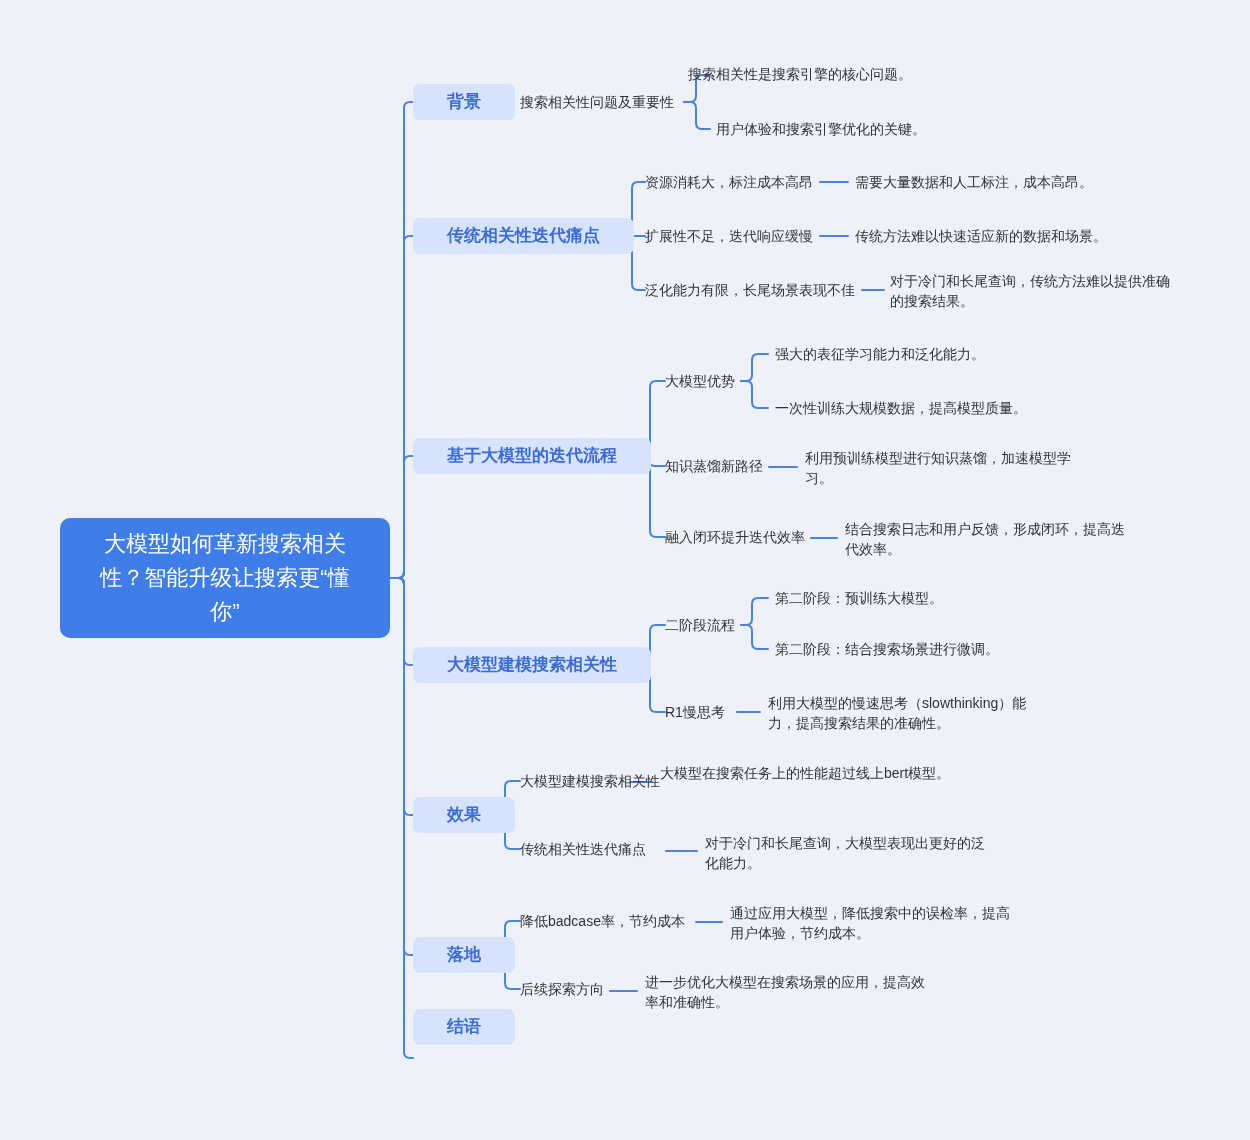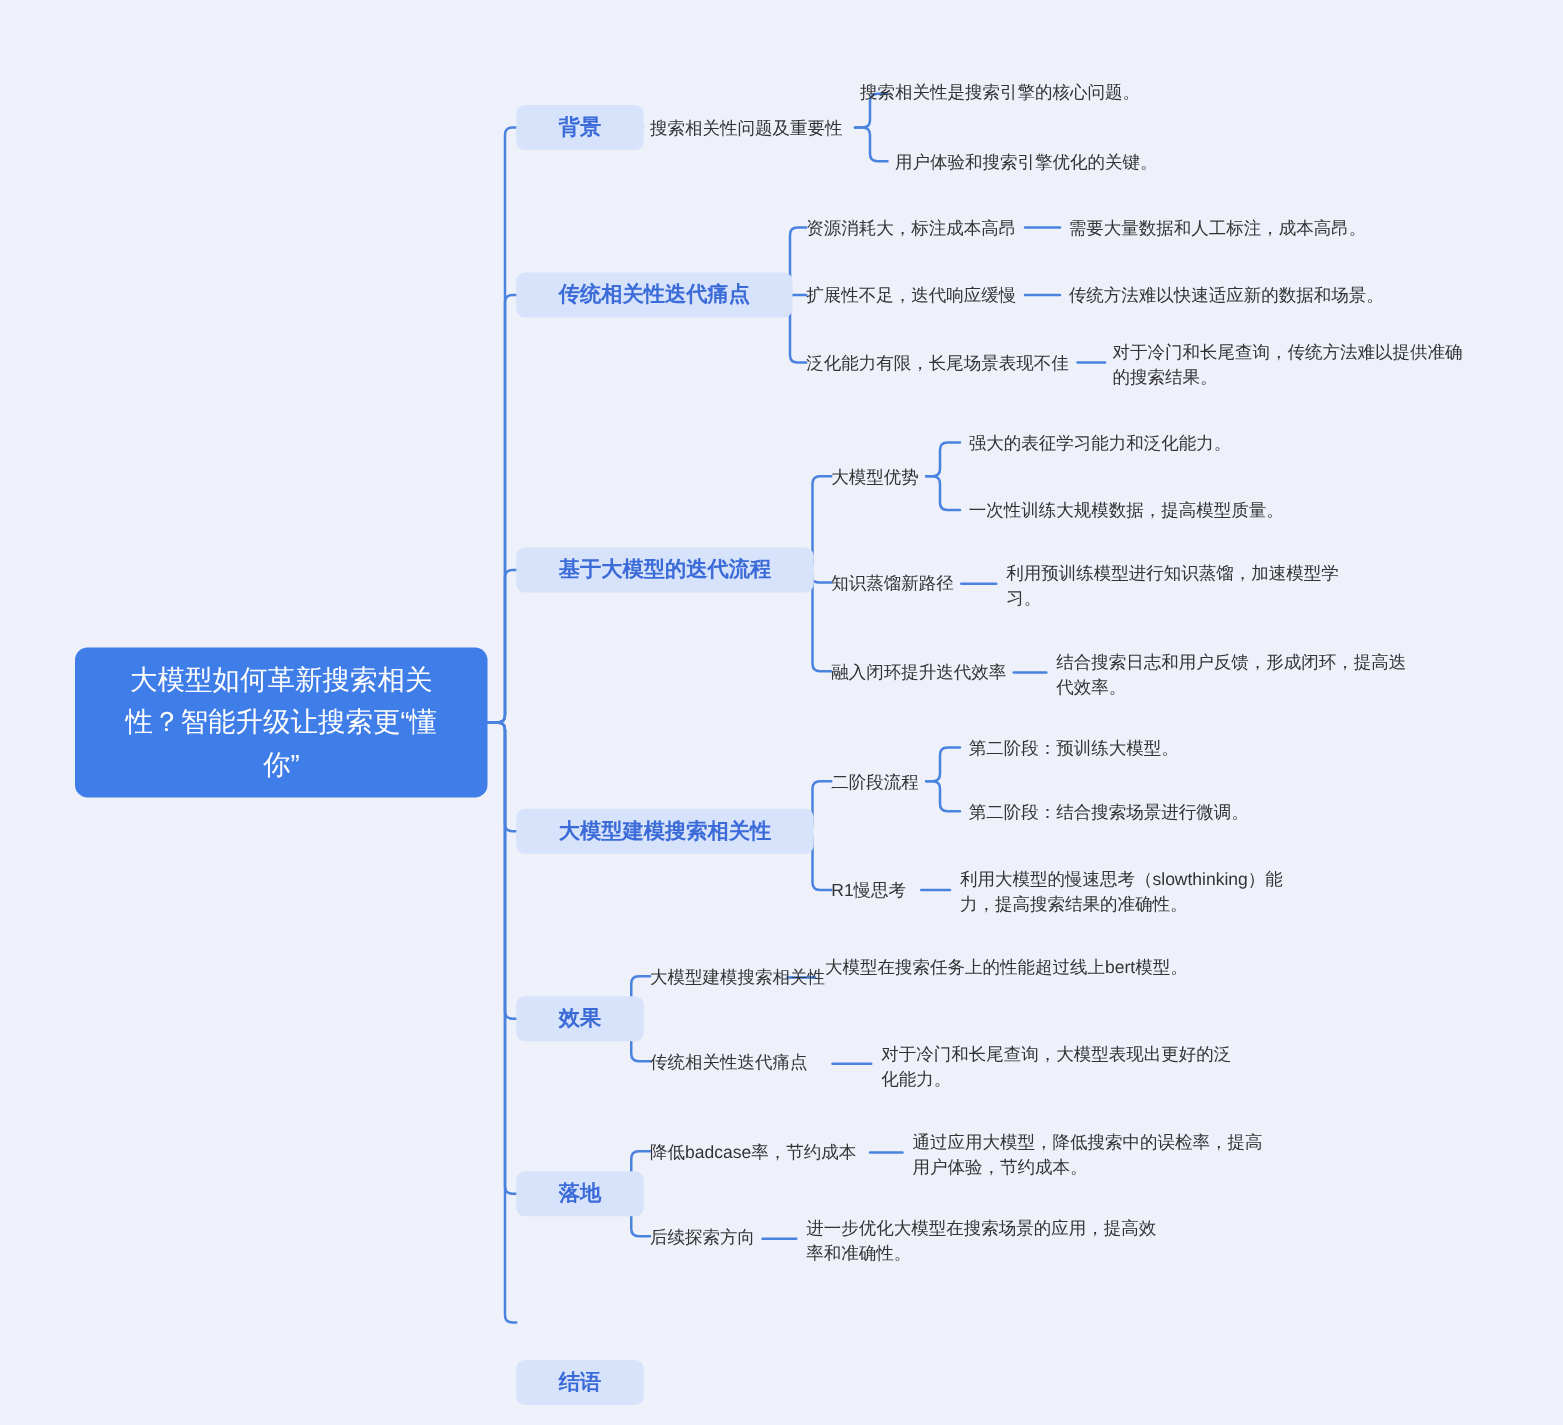--- a/index.html
+++ b/index.html
@@ -89,21 +89,21 @@
   <div class="node root" style="left:60px; top:518px; width:330px; height:120px;">
     <span>大模型如何革新搜索相关性？智能升级让搜索更“懂你”</span>
   </div>
 
   <div class="node l1" style="left:413px; top:84px;">背景</div>
   <div class="node l1" style="left:413px; top:218px;">传统相关性迭代痛点</div>
   <div class="node l1" style="left:413px; top:438px;">基于大模型的迭代流程</div>
   <div class="node l1" style="left:413px; top:647px;">大模型建模搜索相关性</div>
   <div class="node l1" style="left:413px; top:797px;">效果</div>
   <div class="node l1" style="left:413px; top:937px;">落地</div>
-  <div class="node l1" style="left:413px; top:1088px;">结语</div>
+  <div class="node l1" style="left:413px; top:1009px;">结语</div>
 
   <div class="node txt" style="left:520px; top:92px;">搜索相关性问题及重要性</div>
   <div class="node txt" style="left:645px; top:172px;">资源消耗大，标注成本高昂</div>
   <div class="node txt" style="left:645px; top:226px;">扩展性不足，迭代响应缓慢</div>
   <div class="node txt" style="left:645px; top:280px;">泛化能力有限，长尾场景表现不佳</div>
   <div class="node txt" style="left:665px; top:371px;">大模型优势</div>
   <div class="node txt" style="left:665px; top:456px;">知识蒸馏新路径</div>
   <div class="node txt" style="left:665px; top:527px;">融入闭环提升迭代效率</div>
   <div class="node txt" style="left:665px; top:615px;">二阶段流程</div>
   <div class="node txt" style="left:665px; top:702px;">R1慢思考</div>

